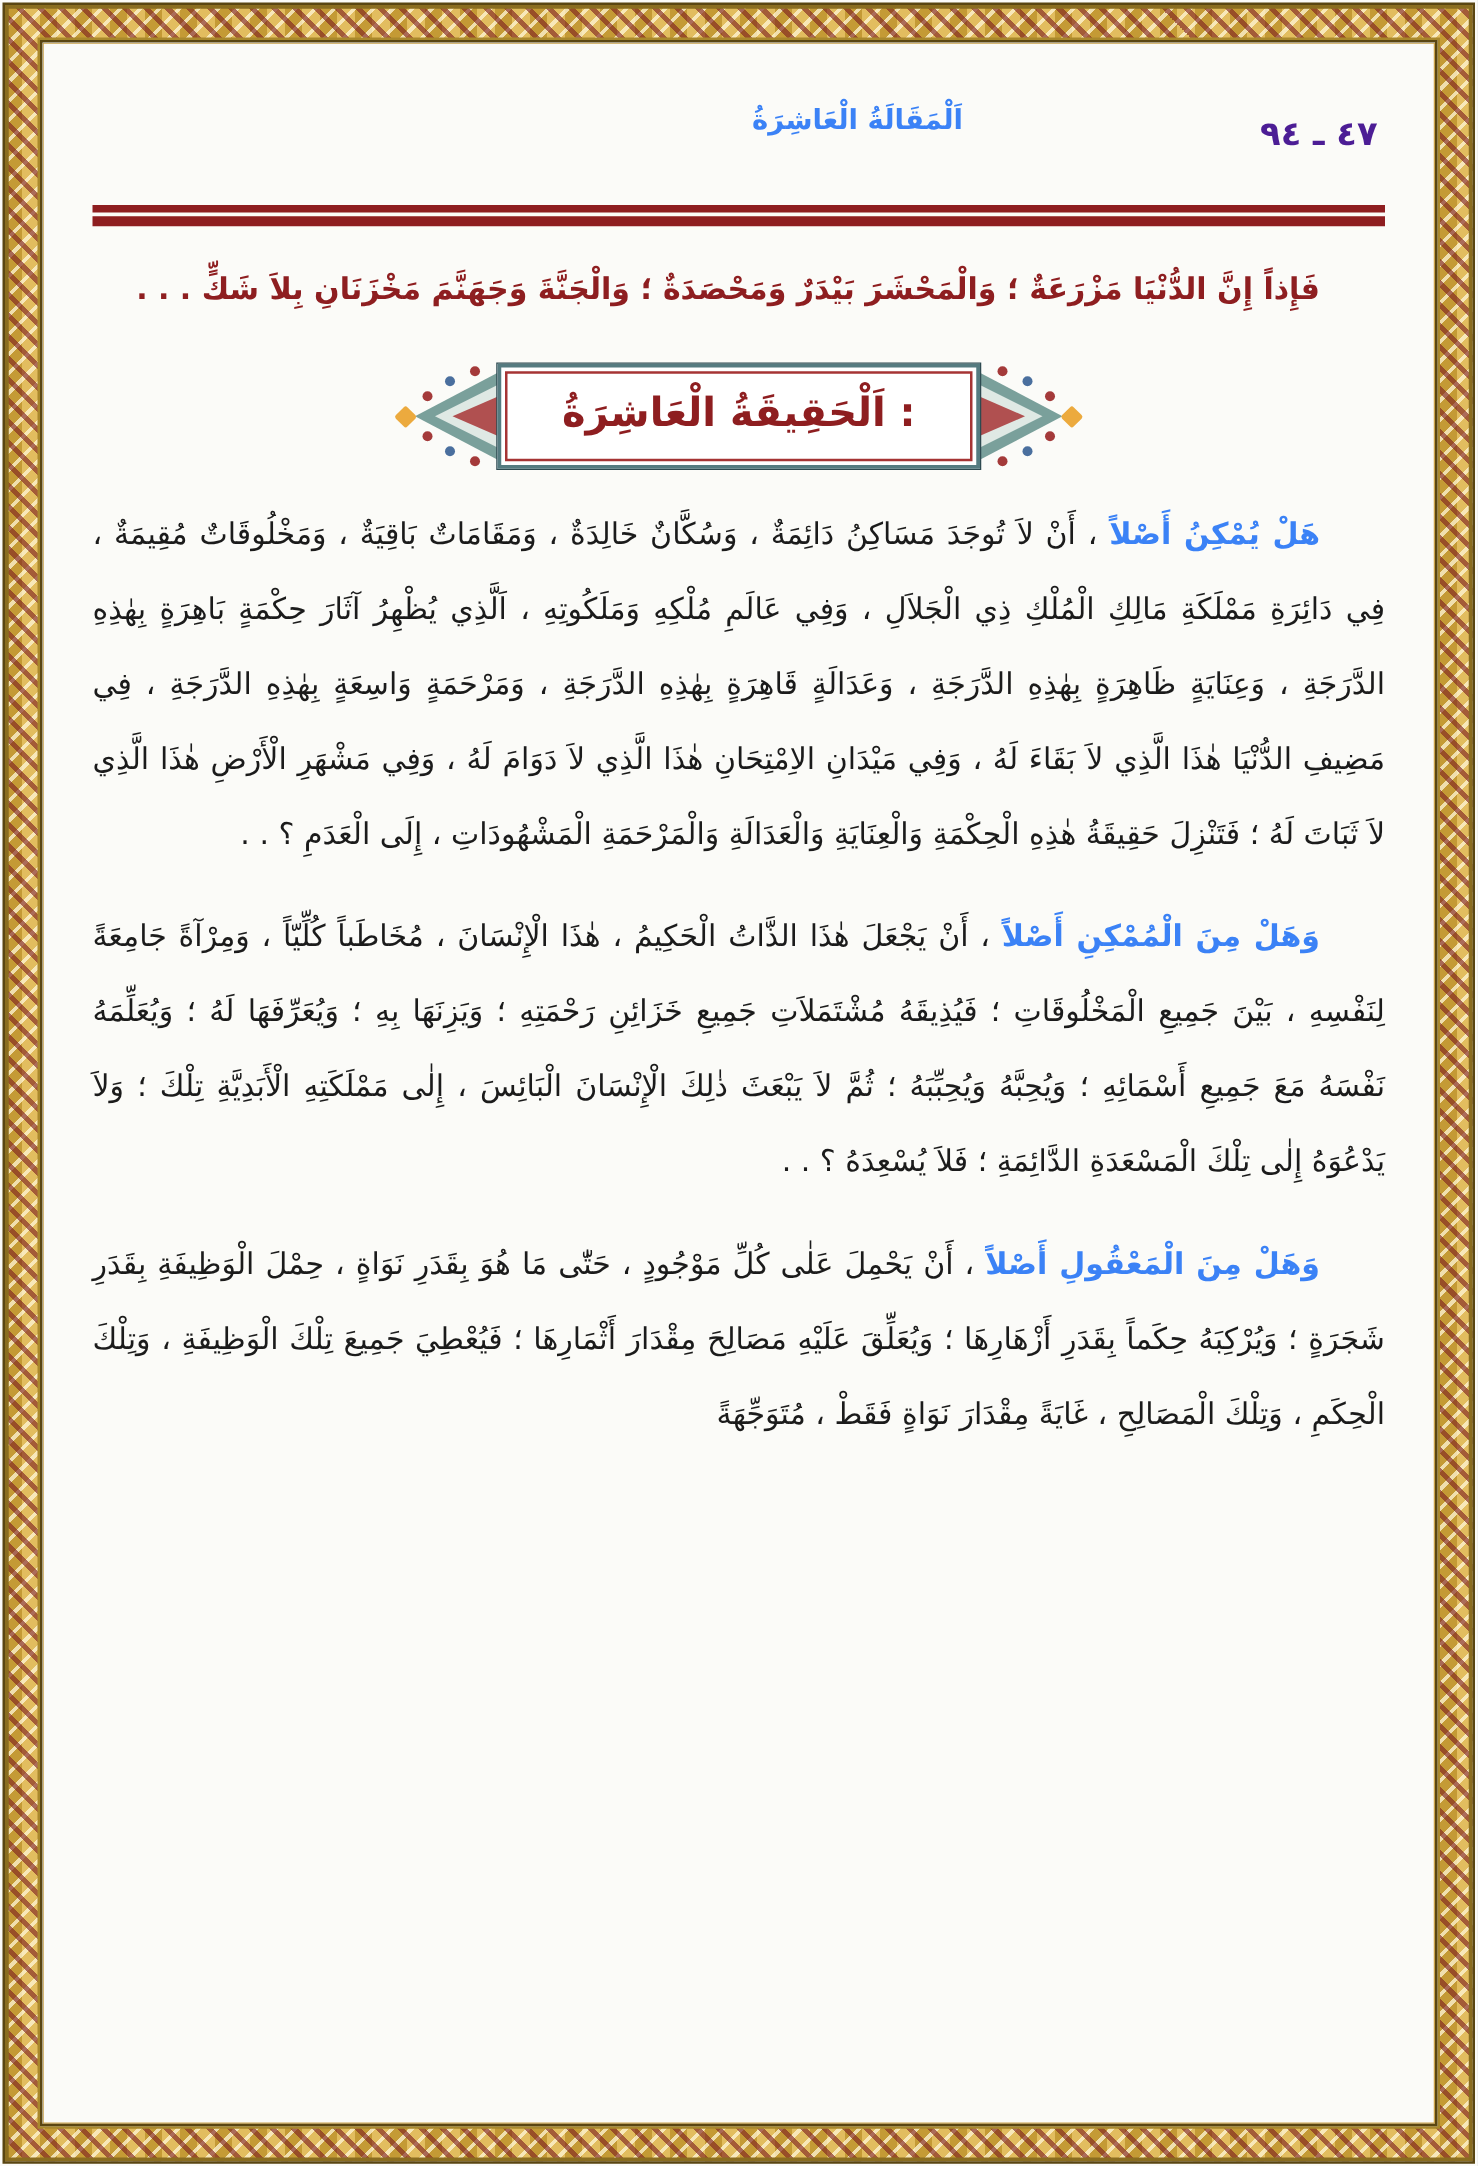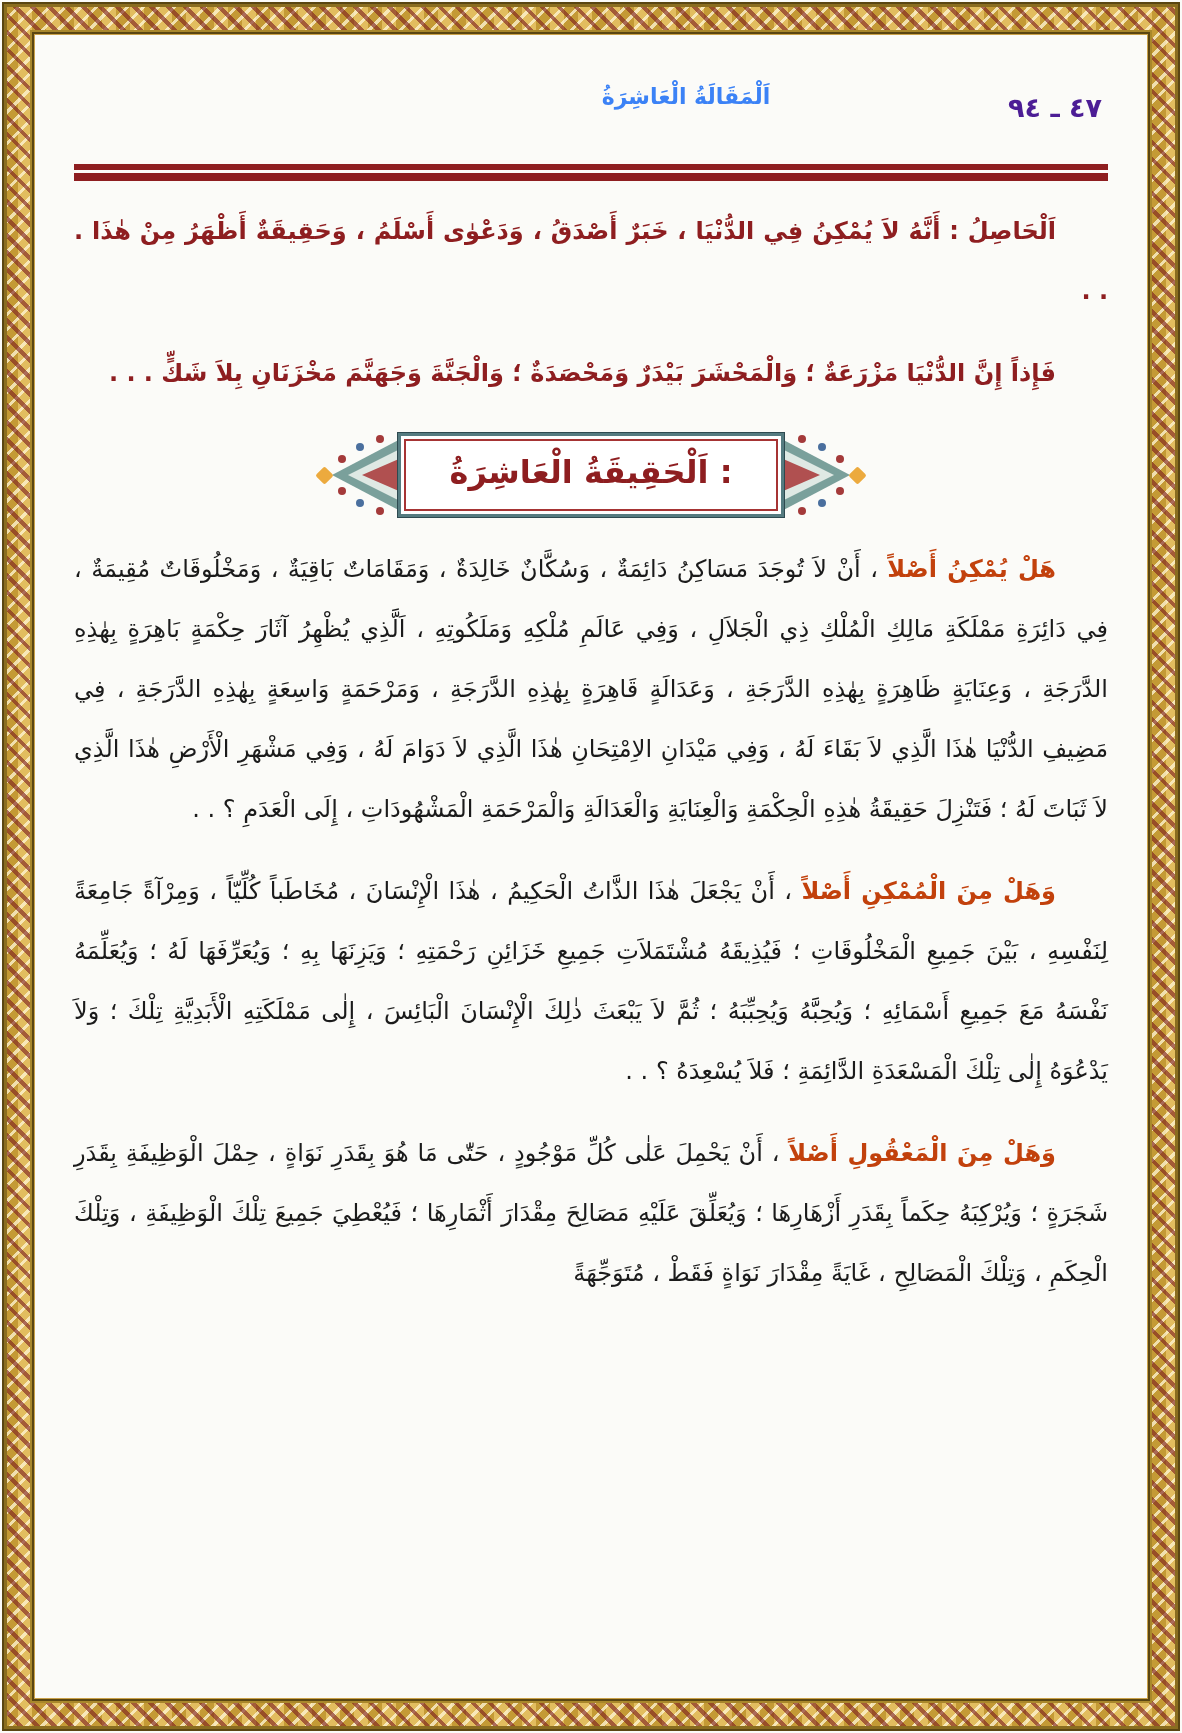--- a/index.html
+++ b/index.html
@@ -53,21 +53,21 @@
   }
   .para{
     margin:14px 0 22px 0;
     font-size:24px;
     line-height:60px;
     text-align:justify;
     text-indent:52px;
   }
   .red{color:#8e1e20;font-weight:bold;}
   .mixed{color:#1b1b1b;font-weight:normal;}
-  .lead{color:#c2410c;font-weight:bold;}
+  .lead{color:#3b82f6;font-weight:bold;}
   
   .hq-wrap{
     display:flex;direction:ltr;
     justify-content:center;align-items:center;
     margin:26px 0 18px 0;
   }
   .wing{flex:0 0 auto;line-height:0;margin:0 -10px;z-index:0;}
   .wing.flip svg{transform:scaleX(-1);}
   .hqbox{
     z-index:1;background:#ffffff;
@@ -92,21 +92,20 @@
 
   <div class="content">
 
     <div class="header">
       <div class="nums">٩٤ ـ ٤٧</div>
       <div class="title">اَلْمَقَالَةُ الْعَاشِرَةُ</div>
     </div>
 
     <div class="rule"></div>
 
-    <p class="para red">اَلْحَاصِلُ : أَنَّهُ لاَ يُمْكِنُ فِي الدُّنْيَا ، خَبَرٌ أَصْدَقُ ، وَدَعْوٰى أَسْلَمُ ، وَحَقِيقَةٌ أَظْهَرُ مِنْ هٰذَا . . .</p>
 
     <p class="para red">فَإِذاً إِنَّ الدُّنْيَا مَزْرَعَةٌ ؛ وَالْمَحْشَرَ بَيْدَرٌ وَمَحْصَدَةٌ ؛ وَالْجَنَّةَ وَجَهَنَّمَ مَخْزَنَانِ بِلاَ شَكٍّ . . .</p>
 
     <div class="hq-wrap">
       <span class="wing">
         <svg viewBox="0 0 96 92" width="96" height="92" aria-hidden="true">
           <polygon points="96,6 96,86 20,46" fill="#7aa09b"></polygon>
           <polygon points="96,16 96,76 36,46" fill="#dfe9e4"></polygon>
           <polygon points="96,26 96,66 50,46" fill="#b05050"></polygon>
           <rect x="6" y="40" width="13" height="13" rx="2" transform="rotate(45 12.5 46.5)" fill="#ecaa3e"></rect>

